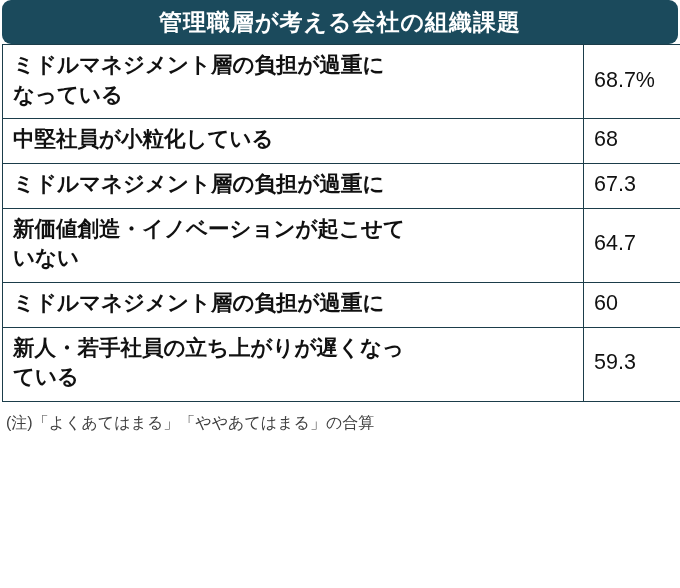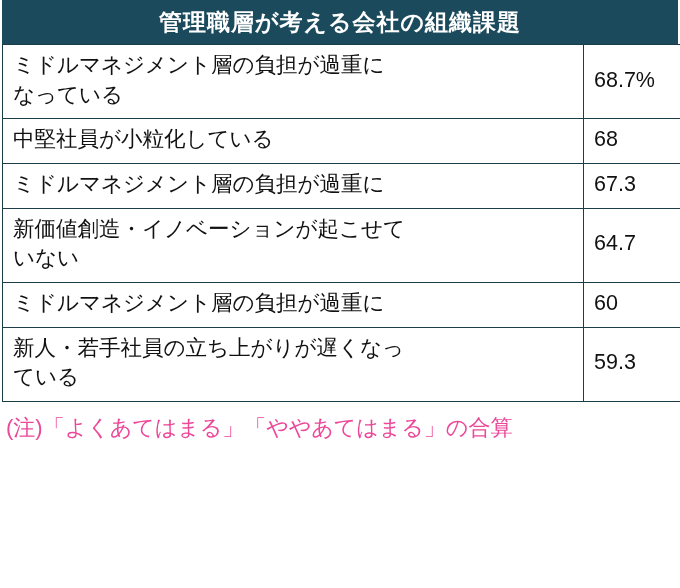--- a/index.html
+++ b/index.html
@@ -22,20 +22,21 @@
     background: #ffffff;
   }
   .title-bar {
     background: #1b4a5c;
     color: #ffffff;
     height: 44px;
     display: flex;
     align-items: center;
     justify-content: center;
     margin: 0 2px;
+    border-radius: 9px;
   }
   .title-bar .title-text {
     font-size: 23px;
     font-weight: bold;
     letter-spacing: 1px;
     line-height: 1;
   }
   table.data-table {
     border-collapse: collapse;
     width: 676px;
@@ -45,32 +46,33 @@
   table.data-table td {
     border: 1px solid #1b3d4a;
     padding: 6px 10px 8px 10px;
     vertical-align: middle;
     font-size: 21.5px;
     line-height: 1.38;
   }
   td.label-cell {
     width: 560px;
     border-left: 1px solid #1b3d4a;
+    font-weight: bold;
   }
   td.value-cell {
     width: 110px;
     text-align: left;
     padding-left: 12px;
     font-size: 22px;
   }
   .notes {
     padding: 10px 6px 0 6px;
-    font-size: 22px;
+    font-size: 16px;
     line-height: 1.42;
-    color: #ec4899;
+    color: #404040;
   }
   .notes .note-line {
     white-space: nowrap;
   }
 </style>
 </head>
 <body>
 
 <div class="figure">
 

